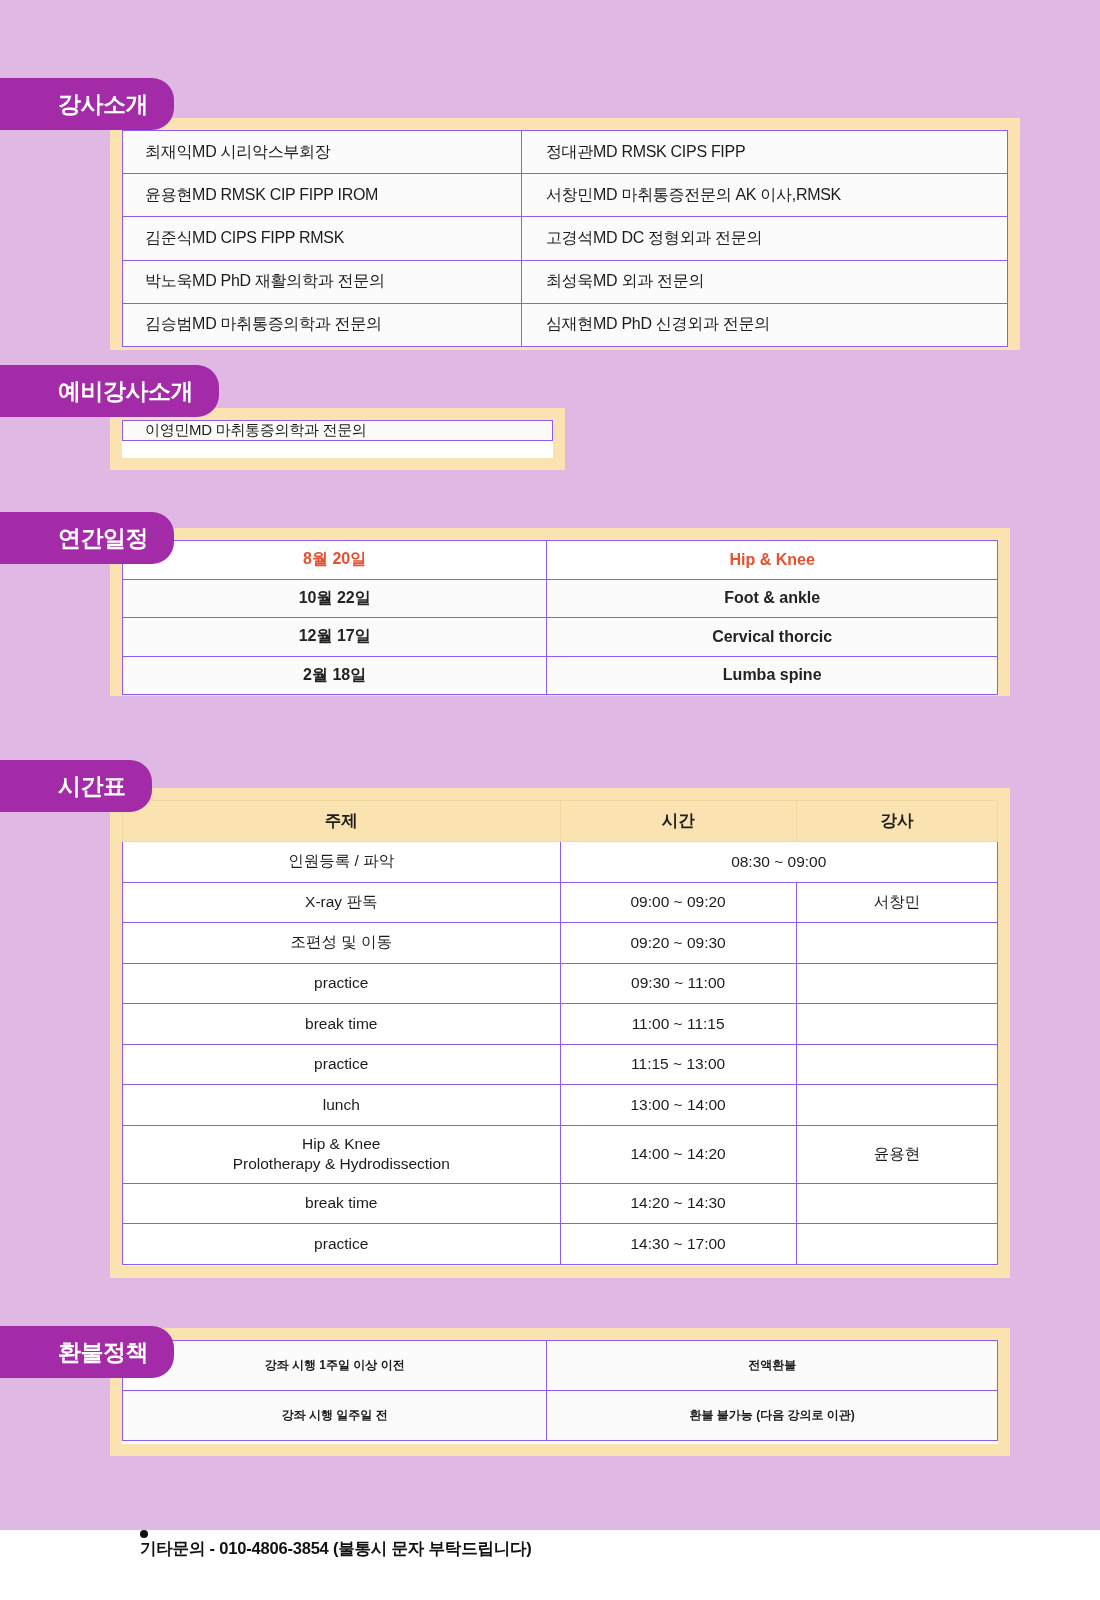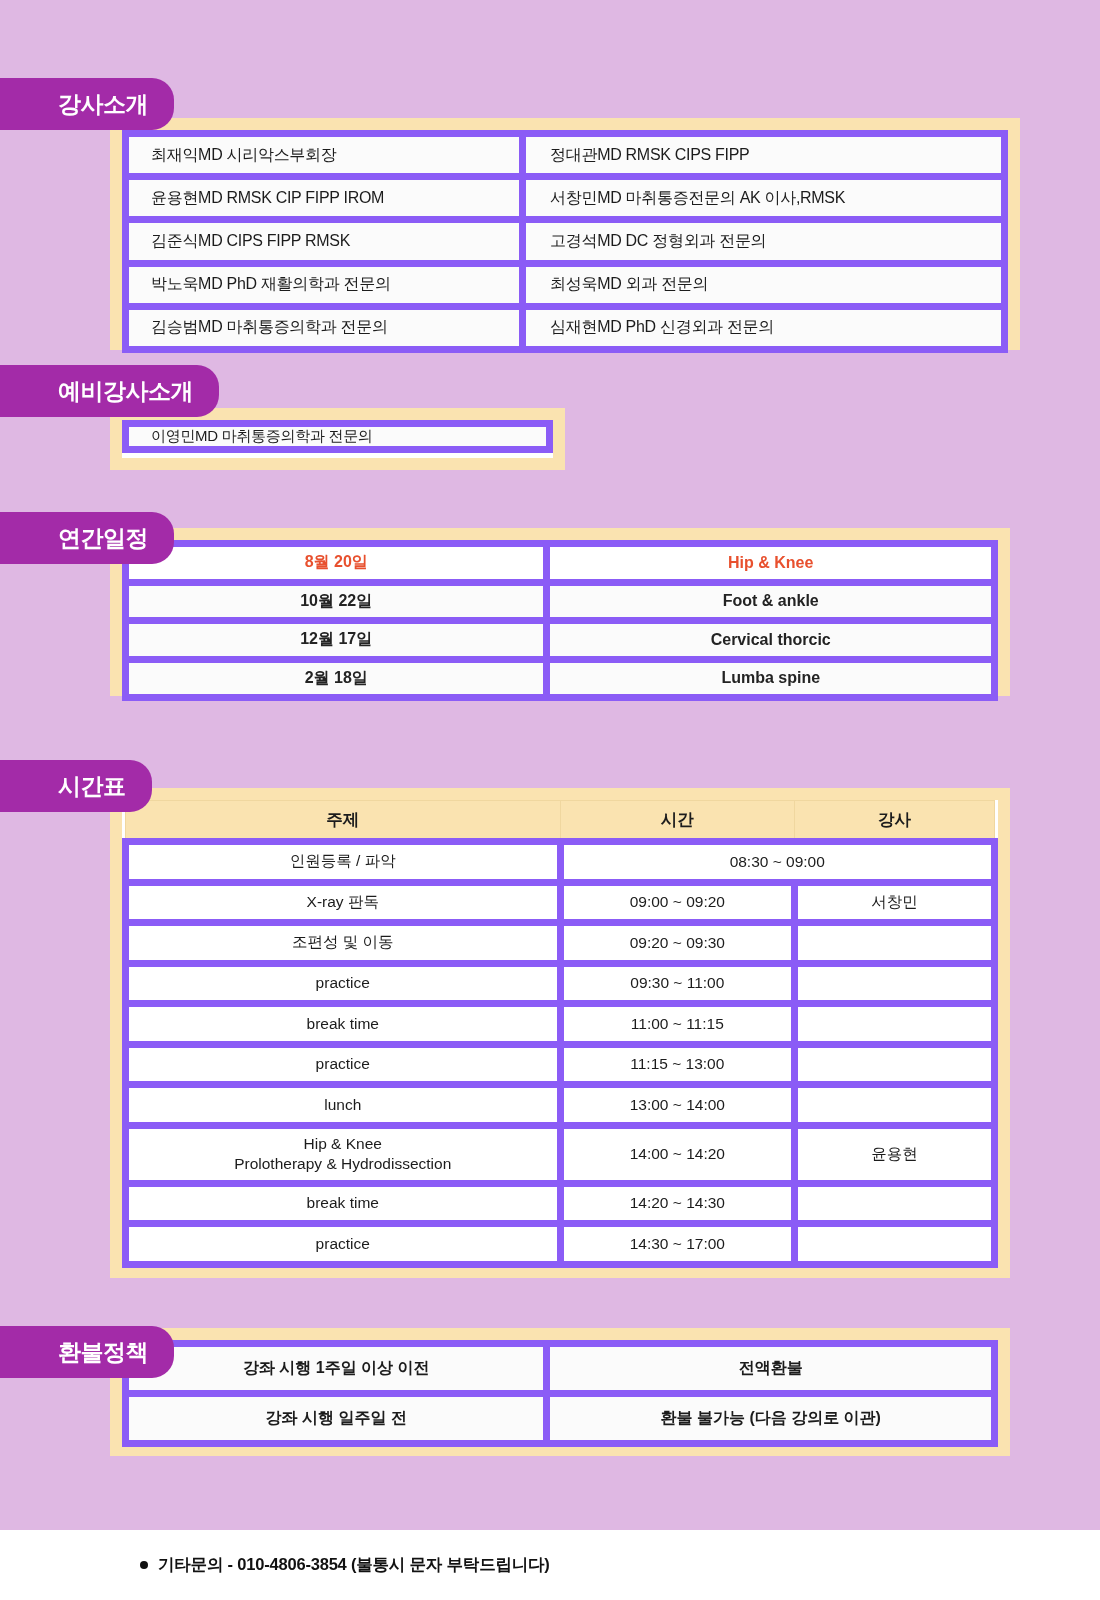--- a/index.html
+++ b/index.html
@@ -50,21 +50,21 @@
     height: 100%;
   }
 
   table.grid {
     width: 100%;
     border-collapse: collapse;
     font-size: 15.5px;
     color: #1c1c1c;
   }
   table.grid td, table.grid th {
-    border: 7px solid #8b5cf6;
+    border: 1px solid #8b5cf6;
     padding: 0;
     font-weight: normal;
   }
 
   
   #lecturer-card { left: 110px; top: 118px; width: 910px; height: 232px; }
   #lecturer-card table td {
     height: 43.2px;
     padding-left: 22px;
     background: #fbfbfb;
@@ -123,41 +123,41 @@
   #timetable-card td.time { width: 27%; }
   #timetable-card td.lect { width: 23%; }
   #timetable-card td.tall { height: 58px; line-height: 1.3; }
 
   
   #refund-card { left: 110px; top: 1328px; width: 900px; height: 128px; }
   #refund-card td {
     height: 50px;
     text-align: center;
     background: #fbfbfb;
-    font-size: 16px;
+    font-size: 12px;
     font-weight: bold;
     color: #1c1c1c;
     vertical-align: middle;
   }
   #refund-card td.c1 { width: 48.5%; }
 
   
   .footer {
     position: absolute;
     left: 0; right: 0;
     bottom: 0;
     height: 70px;
     background: #ffffff;
     display: flex;
-    align-items: center;
     padding-left: 140px;
     font-size: 16.5px;
     font-weight: bold;
     color: #111;
     letter-spacing: -0.2px;
+    flex-direction: column;
   }
   .footer .bullet {
     display: inline-block;
     width: 8px; height: 8px;
     border-radius: 50%;
     background: #111;
     margin-right: 10px;
   }
 </style>
 </head>

